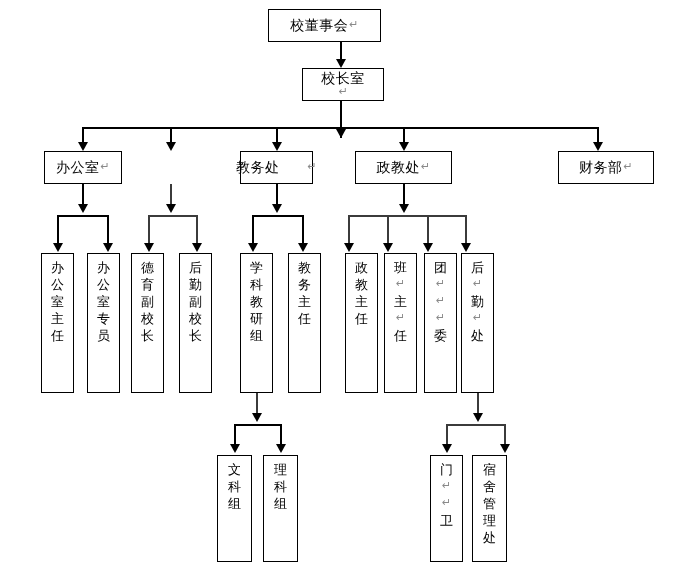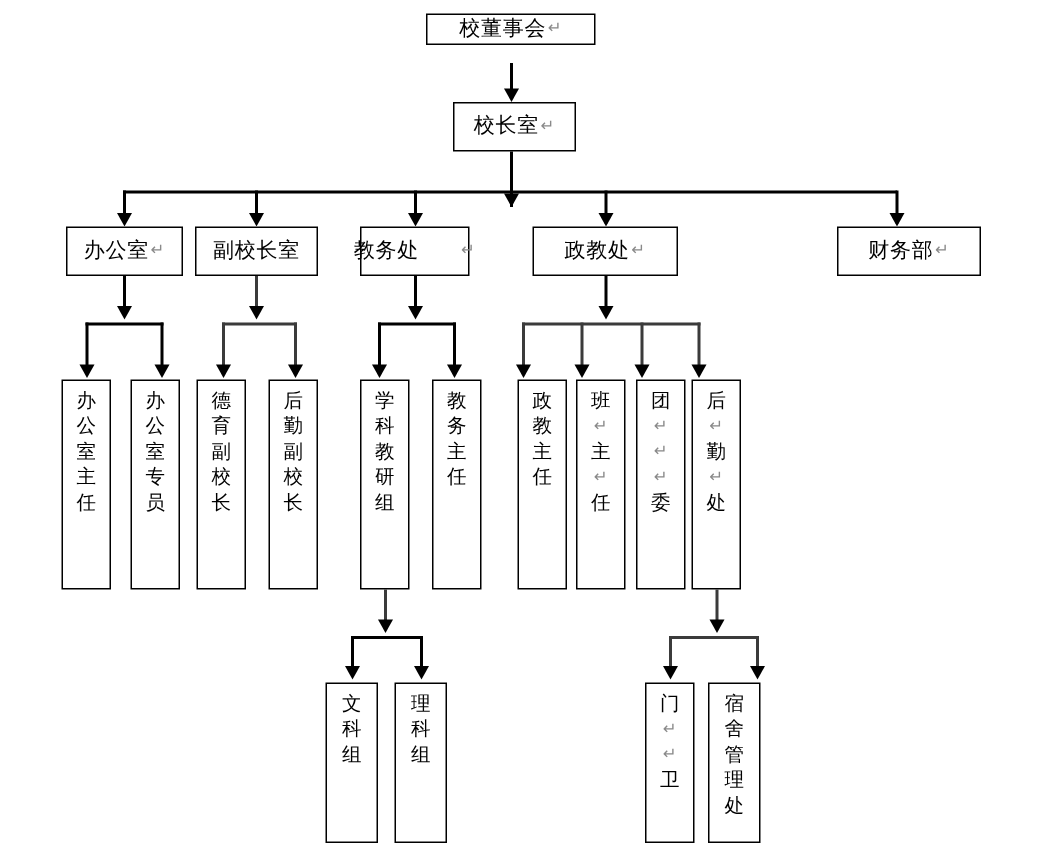--- a/index.html
+++ b/index.html
@@ -80,29 +80,29 @@
     border-left: 5px solid transparent;
     border-right: 5px solid transparent;
     border-top: 9px solid #000000;
   }
 </style>
 </head>
 <body>
 
 <div id="chart">
 
-  <div class="node h" style="left:284px; top:9px; width:113px; height:21px;">
+  <div class="node h" style="left:268px; top:9px; width:113px; height:33px;">
     <span>校董事会</span>
       <span class="pilcrow">↵</span>
   </div>
 
   <div class="vline dark" style="left:340px; top:42px; height:20px;"></div>
   <div class="arrow" style="left:336px; top:59px;"></div>
 
-  <div class="node h" style="left:302px; top:68px; width:82px; height:33px;">
+  <div class="node h" style="left:302px; top:68px; width:82px; height:33px;flex-direction:column;">
     <span>校长室</span>
       <span class="pilcrow">↵</span>
   </div>
 
   <div class="vline dark" style="left:340px; top:101px; height:27px;"></div>
 
   <div class="hline dark" style="left:82px; top:127px; width:516px;"></div>
 
   <div class="vline dark" style="left:340px; top:127px; height:11px;"></div>
   <div class="arrow" style="left:336px; top:129px;"></div>
@@ -120,23 +120,20 @@
   <div class="arrow" style="left:399px; top:142px;"></div>
 
   <div class="vline dark" style="left:597px; top:127px; height:22px;"></div>
   <div class="arrow" style="left:593px; top:142px;"></div>
 
   <div class="node h" style="left:44px; top:151px; width:78px; height:33px;">
     <span>办公室</span>
       <span class="pilcrow">↵</span>
   </div>
 
-  <div class="node h" style="left:130px; top:151px; width:82px; height:33px;">
-    <span>副校长室</span>
-  </div>
 
   <div class="node h" style="left:240px; top:151px; width:73px; height:33px;gap:27px;">
     <span>教务处</span>
       <span class="pilcrow">↵</span>
   </div>
 
   <div class="node h" style="left:355px; top:151px; width:97px; height:33px;">
     <span>政教处</span>
       <span class="pilcrow">↵</span>
   </div>

